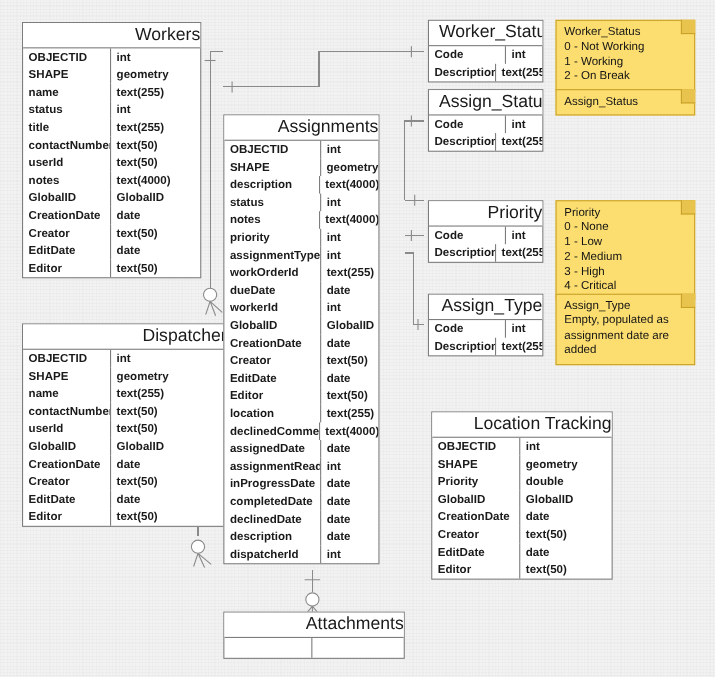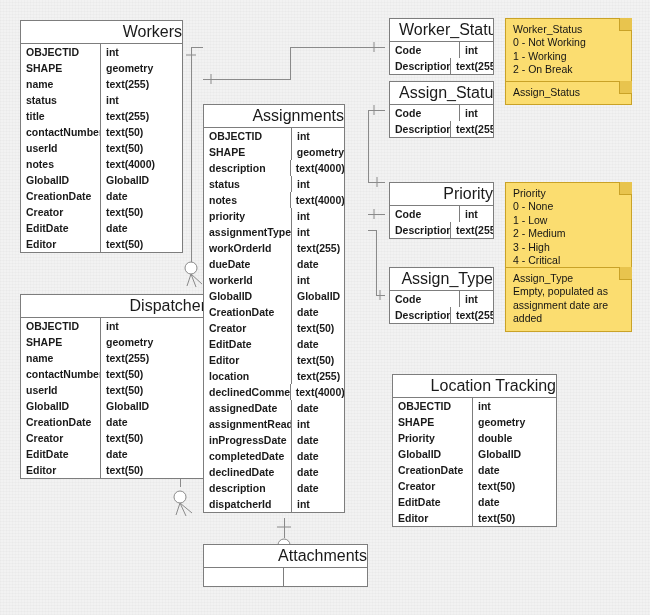--- a/index.html
+++ b/index.html
@@ -420,21 +420,21 @@
           <div class="c-name">EditDate</div>
           <div class="c-type">date</div>
         </div>
         <div class="row">
           <div class="c-name">Editor</div>
           <div class="c-type">text(50)</div>
         </div>
       </div>
   </div>
 
-  <div class="entity split-80" style="left:203px;top:544px;width:165px;">
+  <div class="entity split-80" style="left:203px;top:556px;width:165px;">
     <div class="ent-title">Attachments</div>
     <div class="ent-body">
         <div class="row empty">
           <div class="c-name"></div>
           <div class="c-type"></div>
         </div>
       </div>
   </div>
 
   <div class="note" style="left:505px;top:18px;width:127px;">

